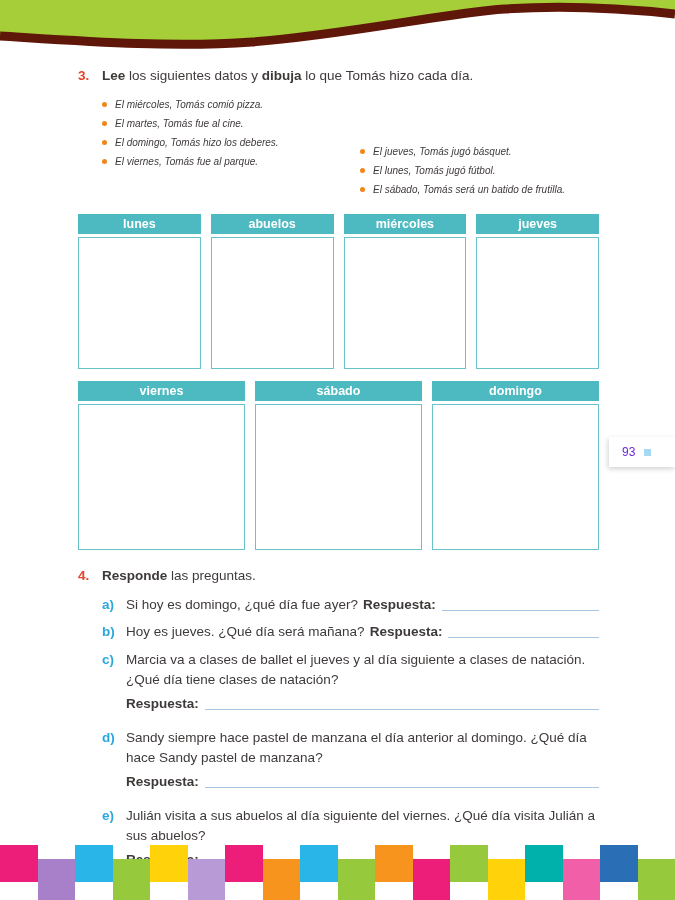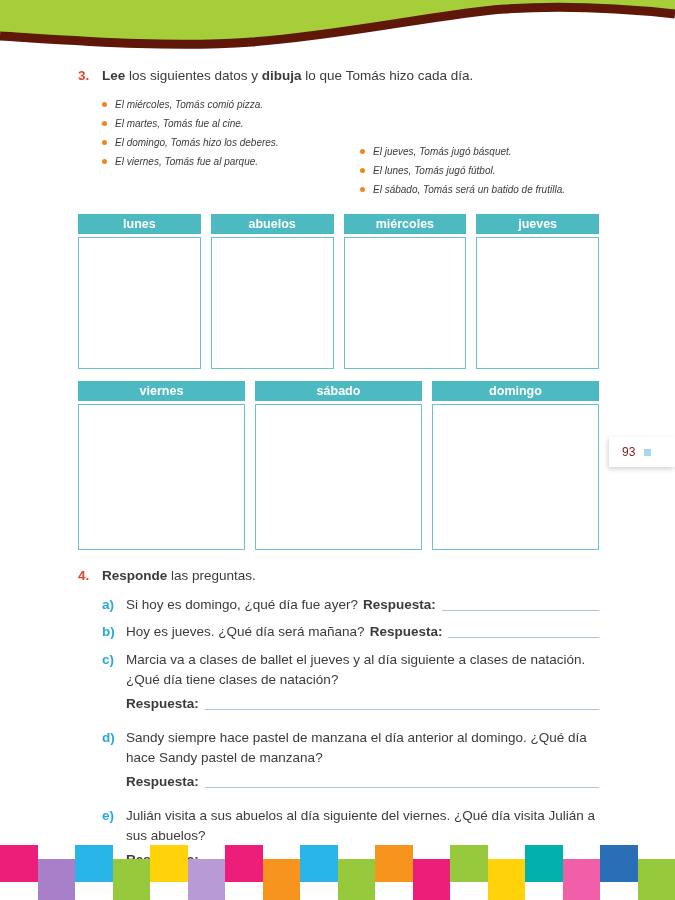--- a/index.html
+++ b/index.html
@@ -53,21 +53,21 @@
   .resp { font-weight:bold; white-space:nowrap; margin-left:5px; }
   .answer-line { flex:1; border-bottom:1px solid #a9c5e5; margin-left:6px; height:16px; }
   .q-body { flex:1; }
   .resp-row { display:flex; margin-top:4px; }
 
   
   .page-tab {
     position:absolute; right:0; top:437px; width:66px; height:30px;
     background:#fff; box-shadow:-1px 2px 5px rgba(0,0,0,0.18);
     display:flex; align-items:center; padding-left:13px; gap:9px;
-    font-size:12px; color:#7f1d1d;
+    font-size:12px; color:#6d28d9;
   }
   .tab-dot { width:7px; height:7px; background:#a5d9f2; }
 
   
   .fringe { position:absolute; bottom:0; left:0; width:675px; height:55px; display:flex; align-items:flex-start; }
   .fr-block { width:37.5px; flex:none; }
   .fr-block.tall { height:37px; }
   .fr-block.low { height:41px; margin-top:14px; }
 </style>
 </head>

